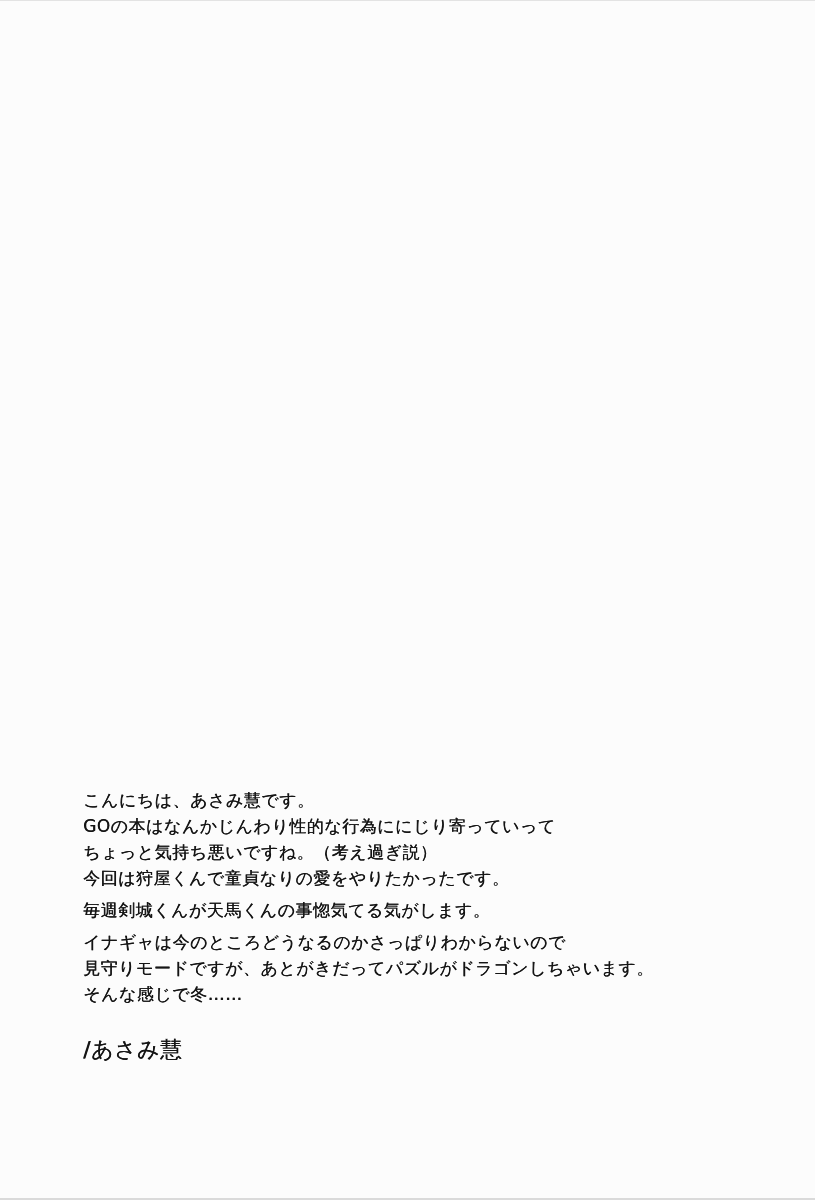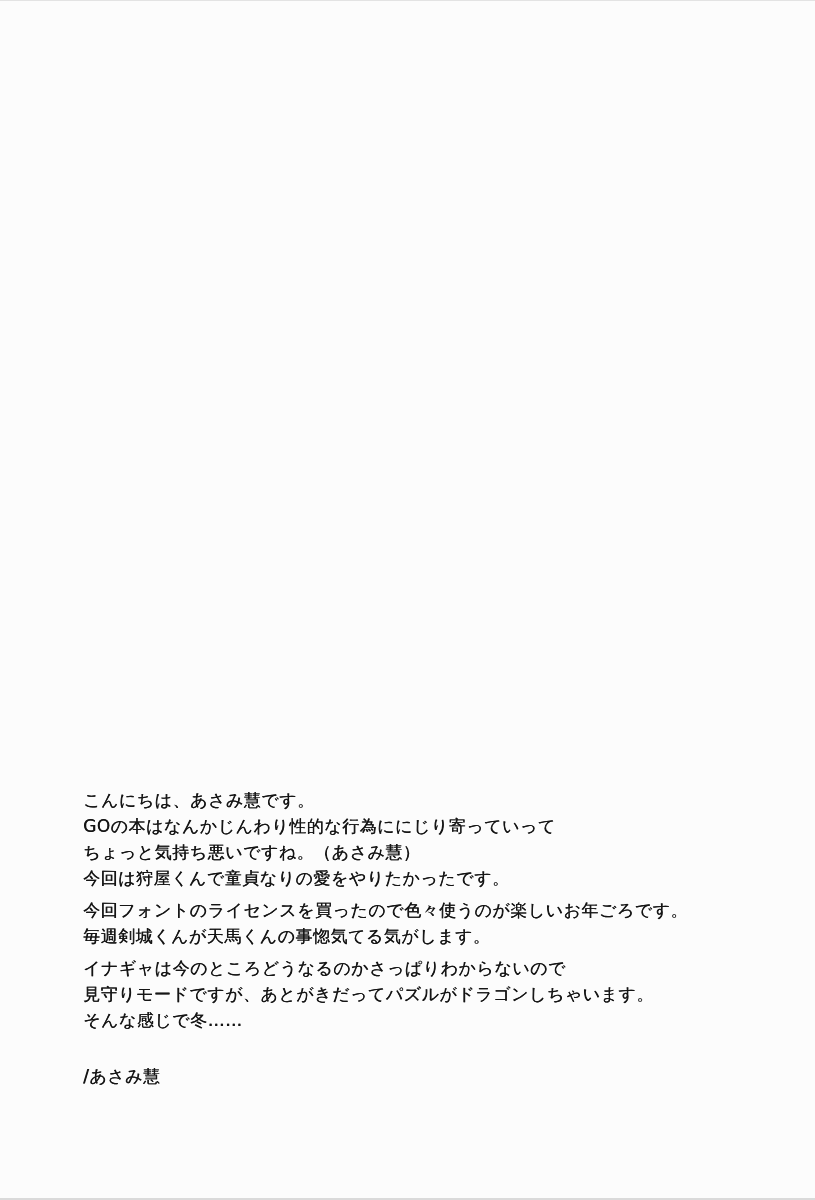--- a/index.html
+++ b/index.html
@@ -44,43 +44,42 @@
   }
   .line {
     line-height: 26px;
     white-space: nowrap;
     
     text-shadow: 0.4px 0 0 currentColor;
   }
   .signature {
     margin-top: 30px;
     line-height: 26px;
-    font-size: 17px;
+    font-size: 22px;
     white-space: nowrap;
     text-shadow: 0.4px 0 0 currentColor;
   }
 </style>
 </head>
 <body>
 
 <div class="page">
 
   <div class="scan-edge-top"></div>
 
   <div class="afterword">
 
     <div class="para">
       <div class="line">こんにちは、あさみ慧です。</div>
       <div class="line">GOの本はなんかじんわり性的な行為ににじり寄っていって</div>
-      <div class="line">ちょっと気持ち悪いですね。（あさみ慧）</div>
+      <div class="line">ちょっと気持ち悪いですね。（考え過ぎ説）</div>
       <div class="line">今回は狩屋くんで童貞なりの愛をやりたかったです。</div>
     </div>
 
     <div class="para">
-      <div class="line">今回フォントのライセンスを買ったので色々使うのが楽しいお年ごろです。</div>
       <div class="line">毎週剣城くんが天馬くんの事惚気てる気がします。</div>
     </div>
 
     <div class="para">
       <div class="line">イナギャは今のところどうなるのかさっぱりわからないので</div>
       <div class="line">見守りモードですが、あとがきだってパズルがドラゴンしちゃいます。</div>
       <div class="line">そんな感じで冬……</div>
     </div>
 
 

